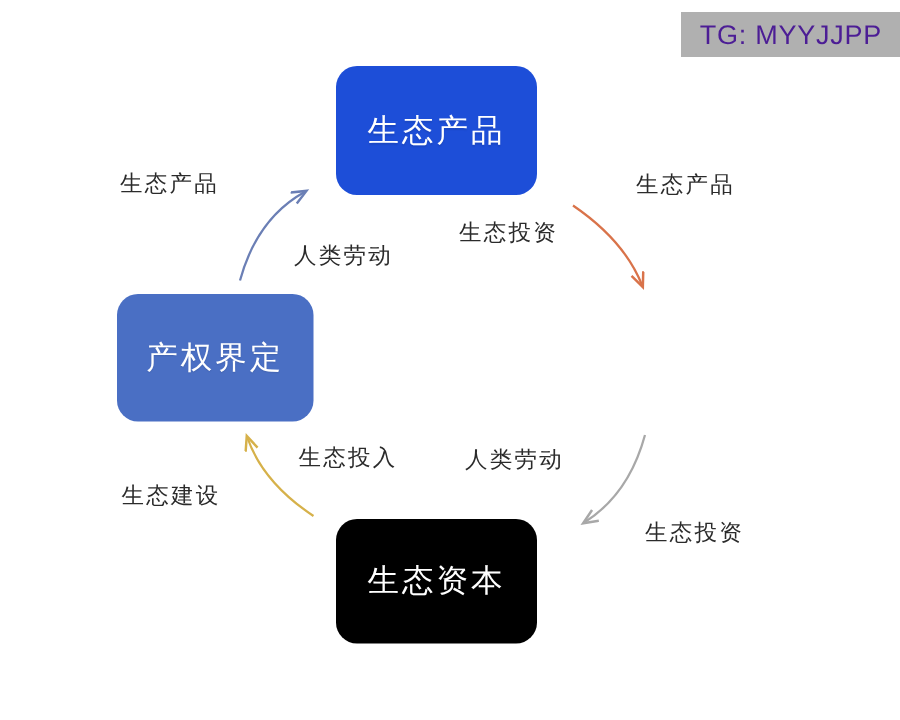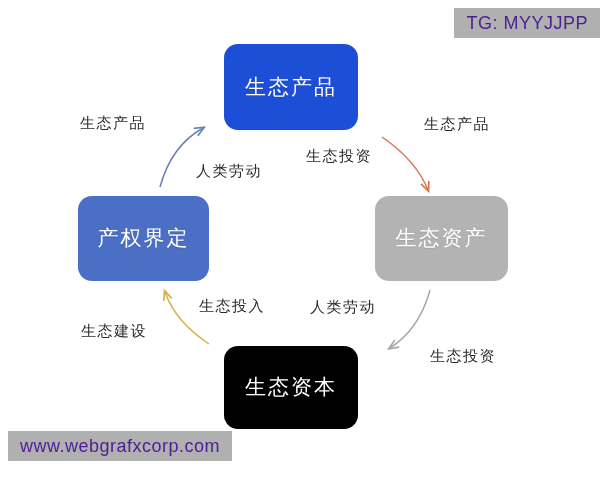--- a/index.html
+++ b/index.html
@@ -142,23 +142,20 @@
   </svg>
 
   <div class="node" id="node-product">
     <span class="node-label">生态产品</span>
   </div>
 
   <div class="node" id="node-resource">
     <span class="node-label">产权界定</span>
   </div>
 
-  <div class="node" id="node-asset">
-    <span class="node-label">生态资产</span>
-  </div>
 
   <div class="node" id="node-capital">
     <span class="node-label">生态资本</span>
   </div>
 
   <div class="edge-label" id="label-eco-production">生态产品</div>
 
   <div class="edge-label" id="label-human-labor">人类劳动</div>
 
   <div class="edge-label" id="label-property-rights">生态产品</div>
@@ -168,15 +165,14 @@
   <div class="edge-label" id="label-eco-operation">人类劳动</div>
 
   <div class="edge-label" id="label-eco-investment">生态投资</div>
 
   <div class="edge-label" id="label-eco-input">生态投入</div>
 
   <div class="edge-label" id="label-eco-construction">生态建设</div>
 
   <div class="watermark" id="watermark-top">TG: MYYJJPP</div>
 
-  <div class="watermark" id="watermark-bottom">www.webgrafxcorp.com</div>
 
 </div>
 
 </body></html>

